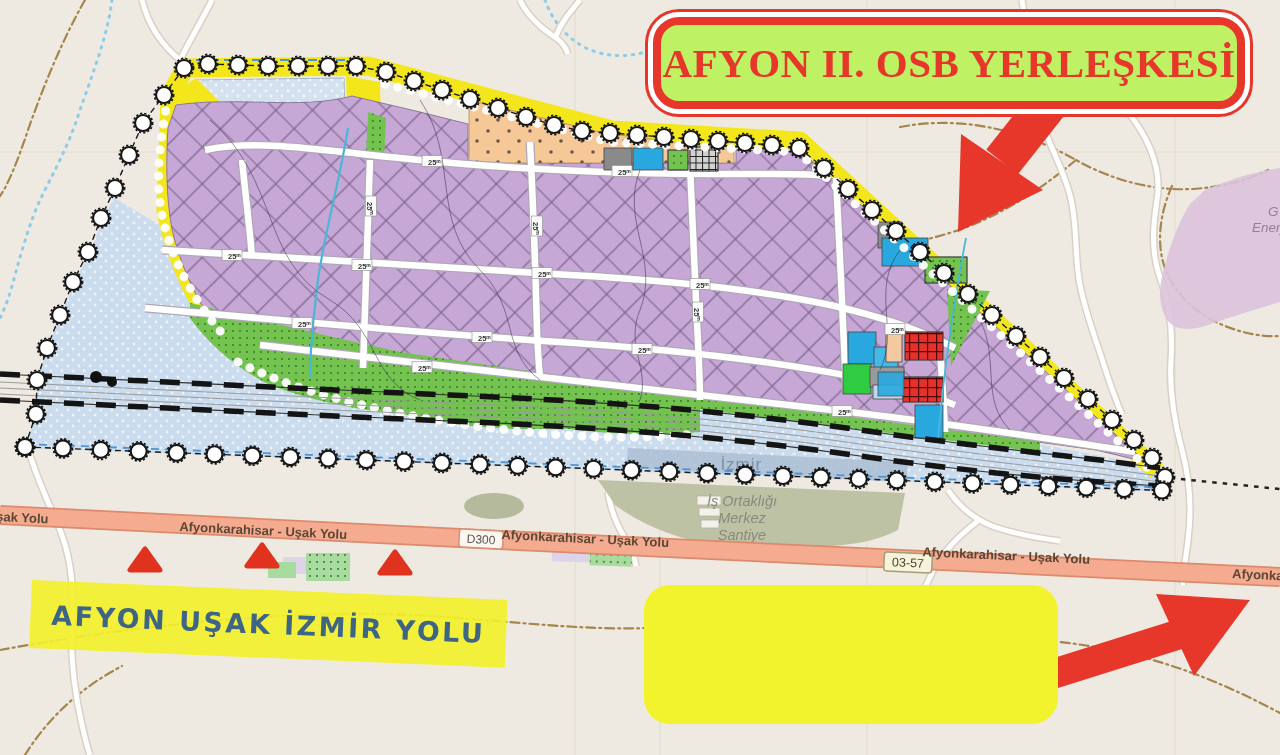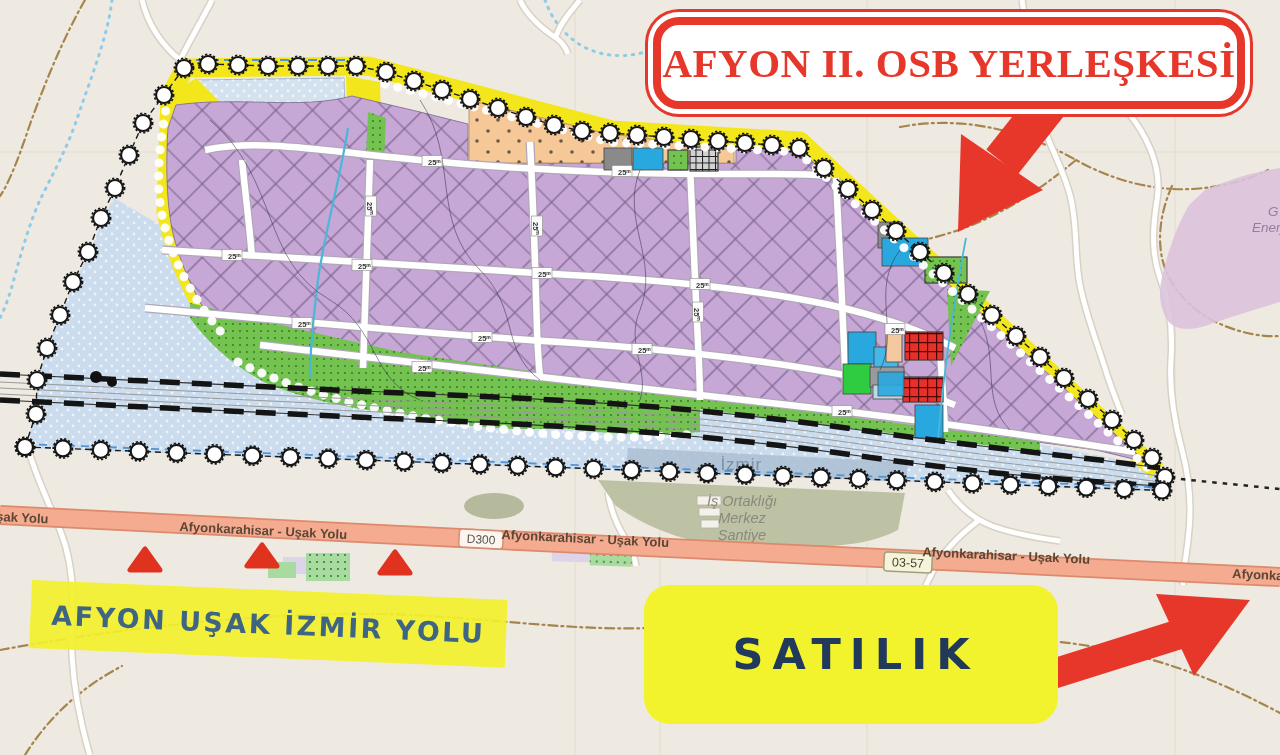--- a/index.html
+++ b/index.html
@@ -1,20 +1,20 @@
 <!DOCTYPE html>
 <html><head>
 <meta charset="utf-8">
 <style>
   html,body{margin:0;padding:0;background:#888;}
   .stage{position:relative;width:1280px;height:755px;overflow:hidden;background:#efeae1;
          font-family:"Liberation Sans",sans-serif;}
   .stage svg.map{position:absolute;left:0;top:0;}
   .box{position:absolute;display:flex;align-items:center;justify-content:center;box-sizing:border-box;}
-  #title-box{left:653px;top:17px;width:592px;height:92px;background:#ffffff;
+  #title-box{left:653px;top:17px;width:592px;height:92px;background:#bef264;
     border:8px solid #e6372a;border-radius:26px;
     box-shadow:0 0 0 5px #fff,0 0 0 8px #e6372a;
     font-family:"Liberation Serif",serif;font-weight:bold;font-size:41px;
     color:#e6372a;letter-spacing:.5px;white-space:nowrap;}
   #road-callout{left:32px;top:580px;width:476px;height:68px;background:rgba(242,240,45,.93);
     transform:rotate(2.4deg);transform-origin:left top;
     font-family:"DejaVu Sans","Liberation Sans",sans-serif;font-weight:800;font-size:27px;
     color:#3e6584;letter-spacing:2.5px;white-space:nowrap;}
   #sale-box{left:644px;top:585px;width:414px;height:139px;background:#f2f32c;border-radius:26px;
     flex-direction:column;font-family:"DejaVu Sans","Liberation Sans",sans-serif;font-weight:800;
@@ -522,16 +522,15 @@
 
 <div class="box" id="title-box">
   <span>AFYON II. OSB YERLEŞKESİ</span>
 </div>
 
 <div class="box" id="road-callout">
   <span>AFYON UŞAK İZMİR YOLU</span>
 </div>
 
 <div class="box" id="sale-box">
-  <span>SATILIK</span>
 </div>
 
 </div>
 
 </body></html>

